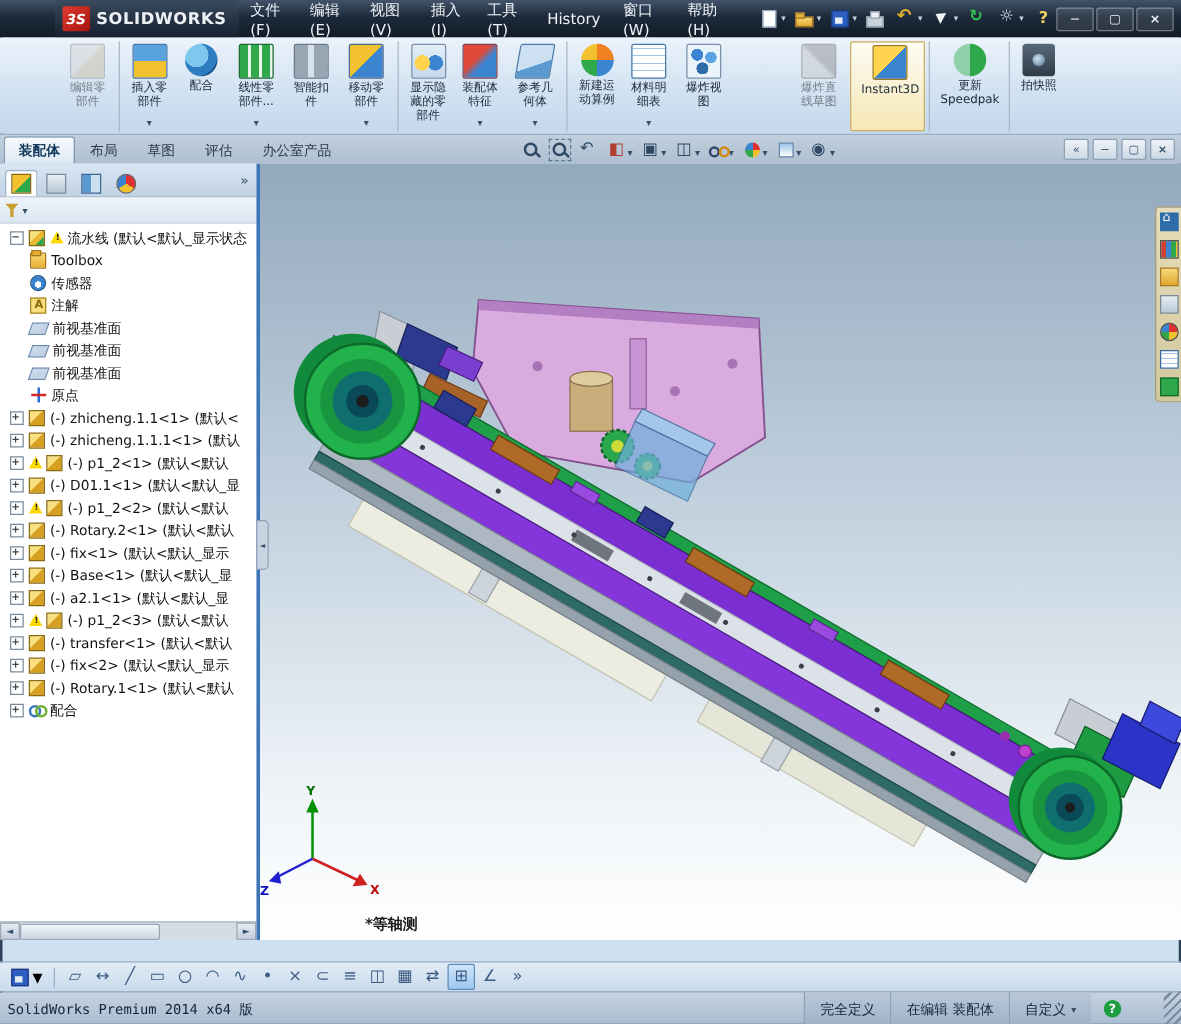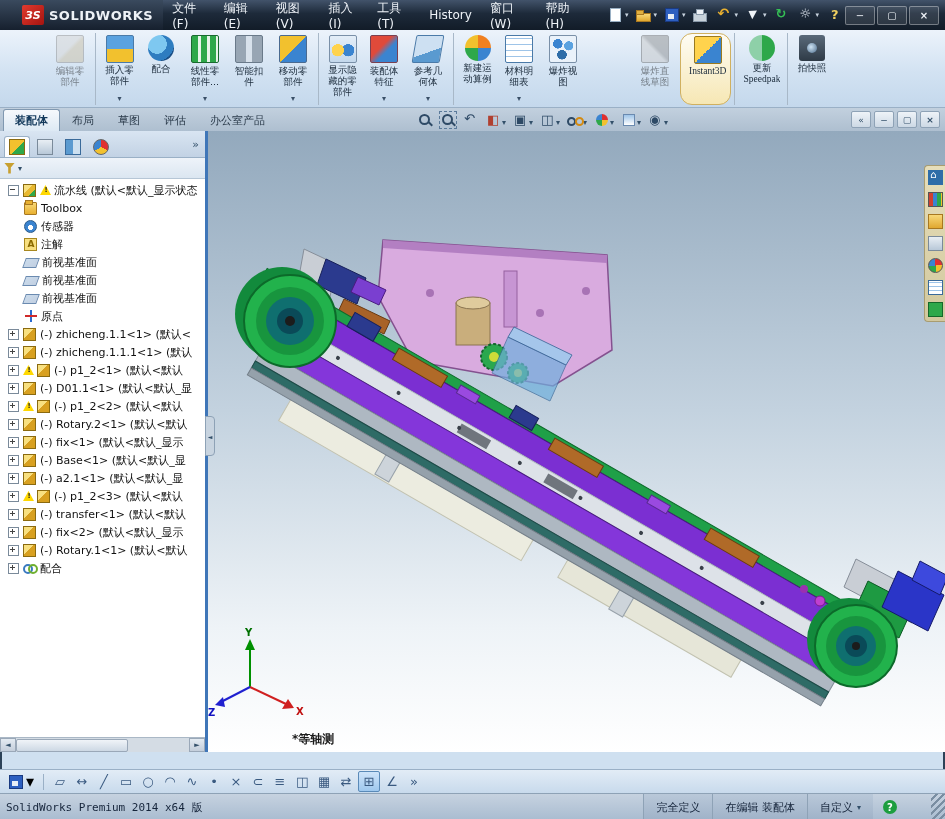--- a/index.html
+++ b/index.html
@@ -2,21 +2,21 @@
 <html><head>
 <meta charset="utf-8">
 <style>
   html,body{margin:0;padding:0;}
   body{width:945px;height:819px;overflow:hidden;font-family:"DejaVu Sans","Liberation Sans",sans-serif;background:#1c2836;}
   #app{position:relative;width:945px;height:819px;background:#cfe0f0;outline:2px solid #2c4258;outline-offset:-2px;}
   [data-repeat]{display:contents;}
 
   
   #titlebar{position:absolute;left:0;top:0;width:945px;height:30px;background:linear-gradient(#42536a,#1d2a3a 45%,#121c28);display:flex;align-items:center;color:#eef2f7;}
-  #logo{display:flex;align-items:center;gap:5px;padding:0 10px 0 22px;height:100%;background:linear-gradient(#3a4a5e,#16202e);}
+  #logo{display:flex;align-items:center;gap:5px;padding:0 10px 0 6px;height:100%;background:linear-gradient(#3a4a5e,#16202e);margin-left:44px;}
   #logo-mark{width:22px;height:20px;background:linear-gradient(135deg,#e23a2e,#a51410);color:#fff;font-weight:bold;font-size:11px;display:flex;align-items:center;justify-content:center;border-radius:2px;font-style:italic;}
   #logo-text{font-weight:bold;font-size:13px;letter-spacing:.5px;}
   .menu{font-size:12px;padding:4px 9px;cursor:default;}
   #quickbar{display:flex;align-items:center;margin-left:14px;gap:2px;}
   .qbtn{display:flex;align-items:center;padding:1px 2px;border-radius:2px;}
   .qi{width:18px;height:16px;position:relative;display:inline-block;}
   .qdd{font-size:7px;color:#c9d4e0;margin-left:1px;}
   .qi-new-doc::before{content:"";position:absolute;left:4px;top:1px;width:9px;height:12px;background:#fff;border:1px solid #9ab0c4;}
   .qi-open::before{content:"";position:absolute;left:2px;top:6px;width:13px;height:7px;background:linear-gradient(#f8d878,#e0a830);border:1px solid #a87820;}
   .qi-open::after{content:"";position:absolute;left:2px;top:3px;width:6px;height:3px;background:#e0b040;border:1px solid #a87820;}
@@ -31,22 +31,22 @@
   .qi-help::before{content:"?";position:absolute;left:6px;top:0px;color:#f0d060;font-size:13px;font-weight:bold;}
   #winbtns{margin-left:auto;display:flex;gap:2px;padding-right:6px;}
   .wbtn{width:28px;height:17px;border:1px solid rgba(255,255,255,.35);border-radius:2px;background:rgba(255,255,255,.10);display:flex;align-items:center;justify-content:center;font-size:10px;color:#eef2f7;}
   .wb-minimize::before{content:"−";}
   .wb-restore::before{content:"▢";}
   .wb-close::before{content:"×";font-weight:bold;}
 
   
   #ribbon{position:absolute;left:0;top:30px;width:945px;height:78px;background:linear-gradient(#ecf3fb,#d2e2f2 55%,#c4d8ec);border-bottom:1px solid #9ab0c6;display:flex;align-items:flex-start;padding-top:3px;box-sizing:border-box;}
   .rbtn{display:flex;flex-direction:column;align-items:center;min-width:44px;padding:2px 4px 0 4px;height:72px;box-sizing:border-box;}
-  .rbtn.sep{border-left:1px solid #a8b8c8;margin-left:3px;padding-left:8px;font-family:Liberation Serif, serif;}
-  .rbtn.act{background:linear-gradient(#fefcf4,#f6e7b4);border:1px solid #d0b060;border-radius:12px;}
+  .rbtn.sep{border-left:1px solid #a8b8c8;margin-left:3px;padding-left:8px;}
+  .rbtn.act{background:linear-gradient(#fefcf4,#f6e7b4);border:1px solid #d0b060;border-radius:2px;}
   .rbtn.dis{filter:grayscale(.85) opacity(.55);margin-left:48px;}
   .ric{width:26px;height:26px;border-radius:2px;flex:none;}
   .rlab{font-size:9.5px;line-height:11px;text-align:center;color:#1a2a3a;white-space:pre-line;margin-top:2px;max-height:34px;overflow:hidden;}
   .rdd::before{content:"▾";font-size:8px;color:#3a5068;}
   .ric-edit-component{background:linear-gradient(135deg,#cdd6de 0 45%,#f2c12e 55% 100%);border:1px solid #8a96a2;}
   .ric-insert-component{background:linear-gradient(180deg,#5aa2e0 0 50%,#f2c12e 50% 100%);border:1px solid #4a7aa8;}
   .ric-mate{background:radial-gradient(circle at 35% 35%,#7ec8f0 0 40%,#2e7dc0 41% 70%,#1a4f86 71% 100%);border-radius:50%;}
   .ric-linear-pattern{background:repeating-linear-gradient(90deg,#2ea84a 0 6px,#e8f4ea 6px 9px);border:1px solid #1a6a30;}
   .ric-smart-fasteners{background:linear-gradient(90deg,#98a6b4 0 40%,#d8e2ec 40% 60%,#98a6b4 60% 100%);border:1px solid #6a7a8a;}
   .ric-move-component{background:linear-gradient(135deg,#f2c12e 0 50%,#3a84d0 50% 100%);border:1px solid #4a6a90;}

